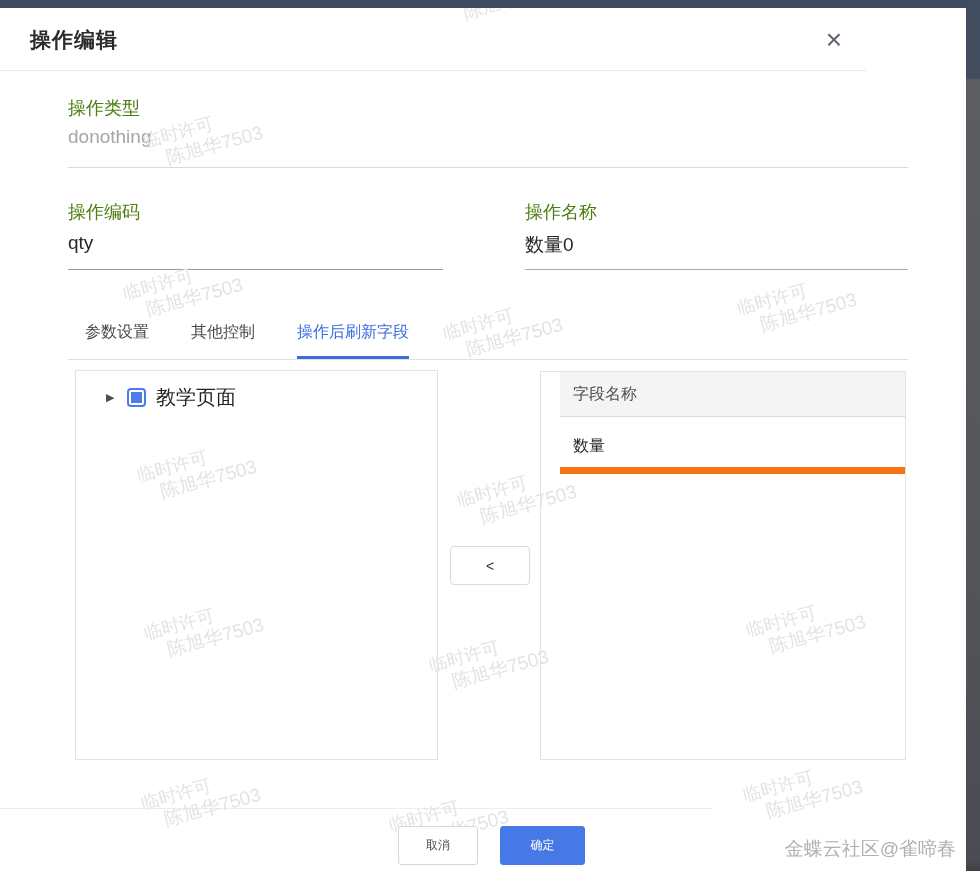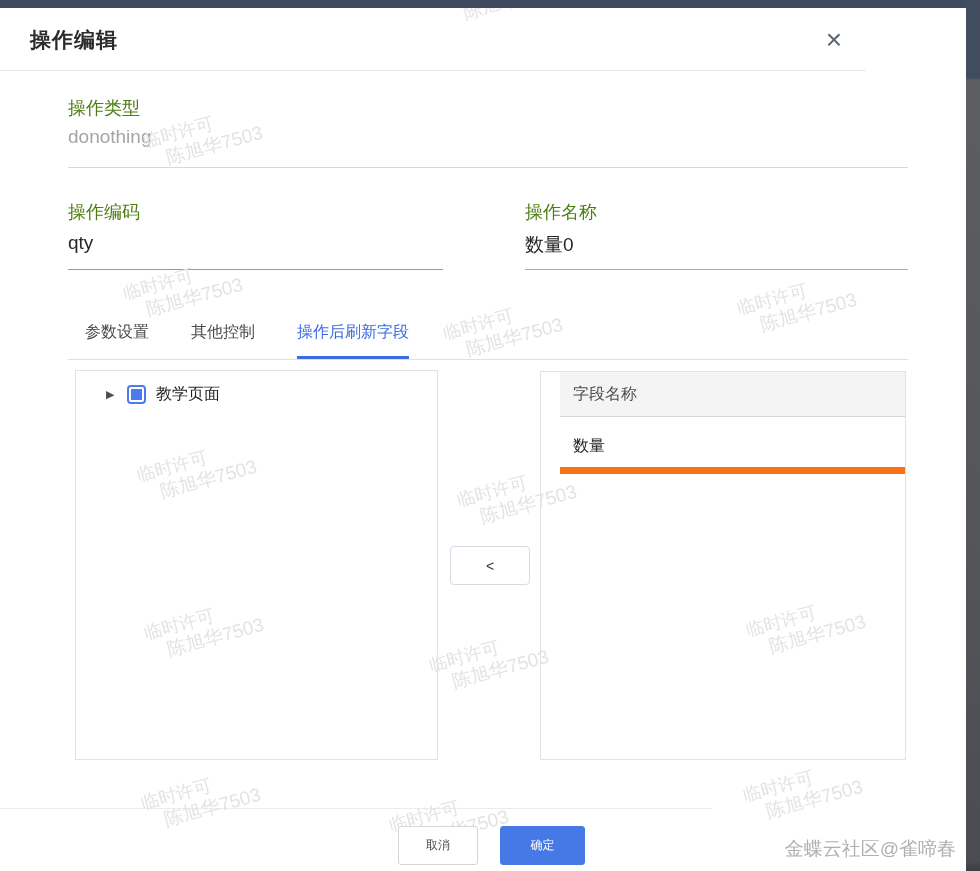--- a/index.html
+++ b/index.html
@@ -37,21 +37,21 @@
   .tab  { font-size:16px; color:#4a4a4a; padding-bottom:13px; border-bottom:3px solid transparent; cursor:pointer; }
   .tab.active { color:#3c6ce0; border-bottom-color:#3c6ce0; }
   .tabs-divider { position:absolute; left:68px; top:351px; width:840px; height:1px; background:#e0e0e0; }
   
   .tree-panel { position:absolute; left:75px; top:362px; width:363px; height:390px; border:1px solid #e2e2e2; background:transparent; }
   .tree-node  { display:flex; align-items:center; margin:13px 0 0 30px; }
   .expand-icon { font-size:11px; color:#4d4d4d; width:14px; cursor:pointer; }
   .checkbox { width:19px; height:19px; border:2px solid #4c7bf0; border-radius:4px; background:#fff;
               margin:0 10px 0 7px; display:flex; align-items:center; justify-content:center; cursor:pointer; }
   .checkbox-inner { width:11px; height:11px; background:#4c7bf0; }
-  .tree-label { font-size:16px; color:#1f1f1f; }
+  .tree-label { font-size:20px; color:#1f1f1f; }
   
   .table-panel { position:absolute; left:540px; top:363px; width:366px; height:389px; border:1px solid #e2e2e2;padding-left:19px; }
   .table-header { height:45px; background:#f4f4f4; border-bottom:1px solid #d9d9d9; line-height:44px;
                   padding-left:13px; font-size:16px; color:#4d4d4d; }
   .table-row { height:57px; line-height:57px; padding-left:13px; font-size:16px; color:#262626; border-bottom:7px solid #f97316; cursor:default; }
   
   .move-btn { position:absolute; left:450px; top:538px; width:80px; height:39px; background:#fff; z-index:10;
               border:1px solid #d6dae2; border-radius:4px; font-size:14px; color:#333; cursor:pointer; }
   
   .footer-divider { position:absolute; left:0; top:800px; width:712px; height:1px; background:#ececec; }

